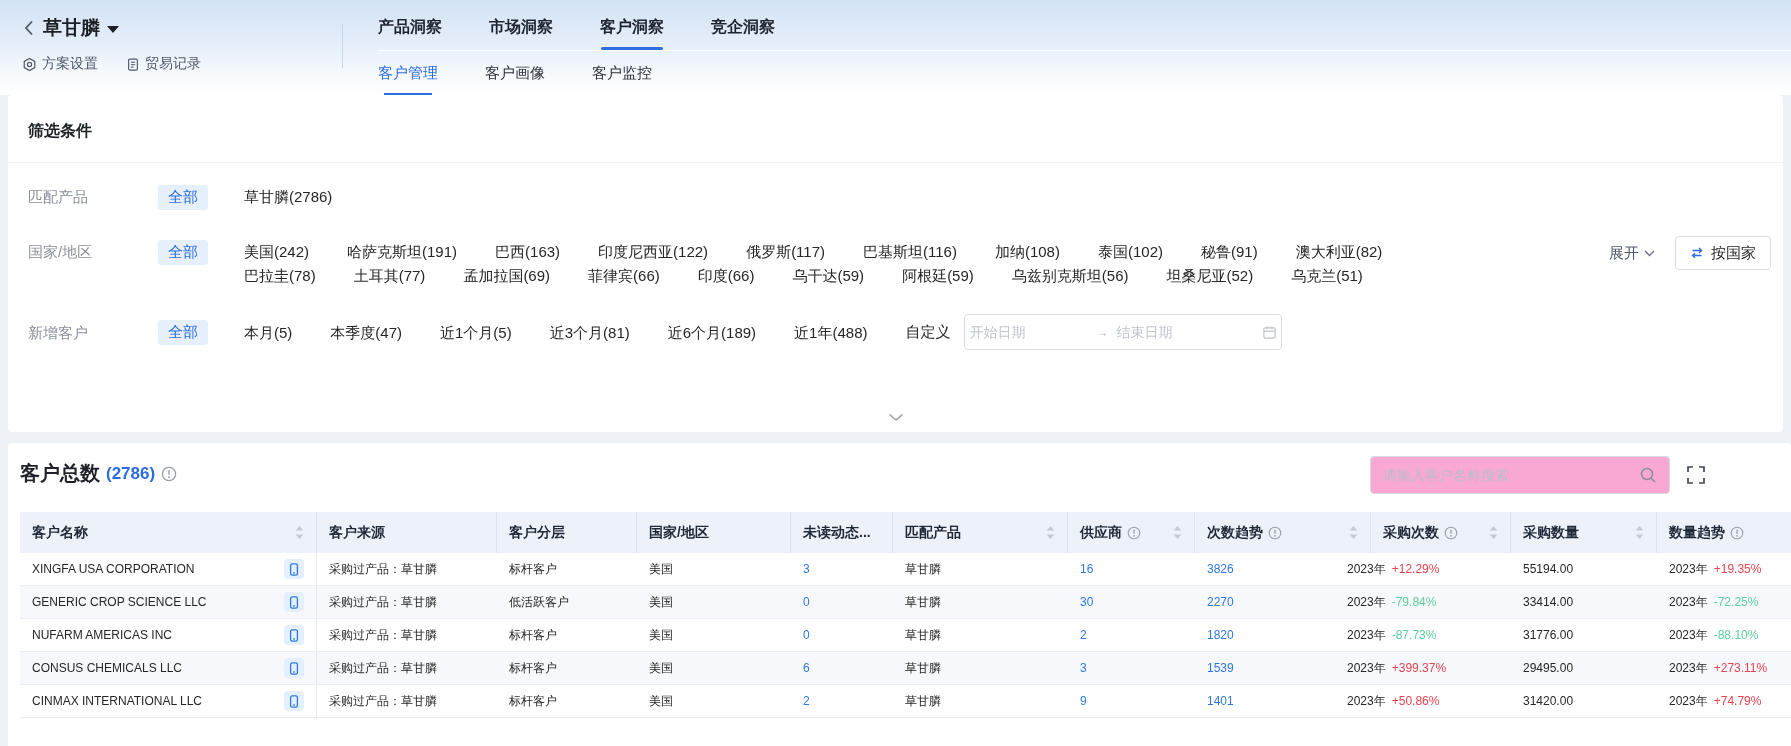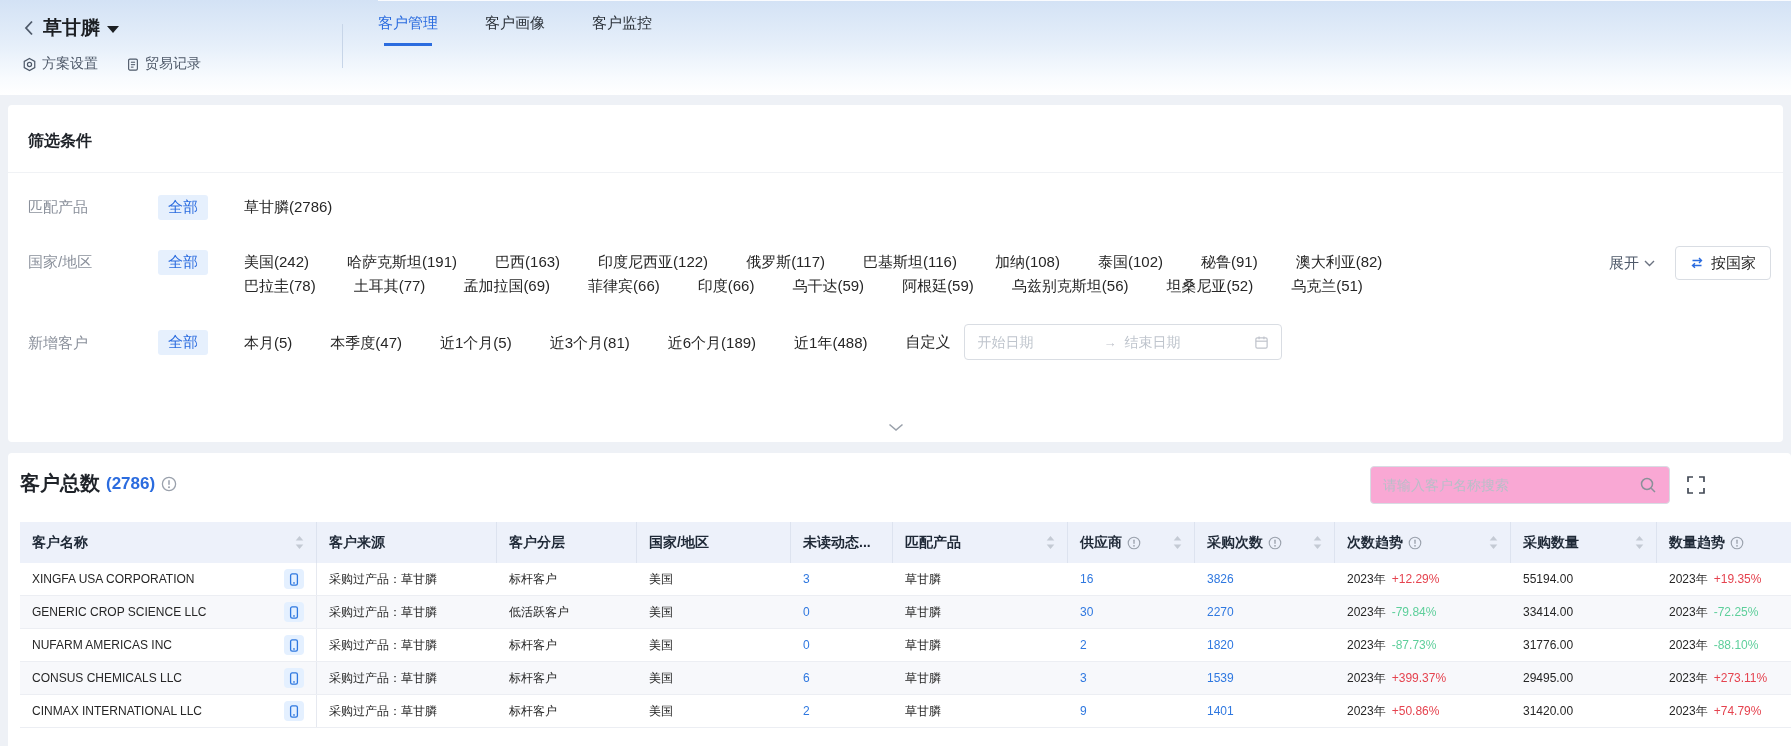--- a/index.html
+++ b/index.html
@@ -23,37 +23,37 @@
   .tb-right { position: absolute; left: 378px; top: 0; right: 0; }
   .primary-tabs { display: flex; gap: 47px; padding-top: 17px; font-size: 16px; font-weight: 600; color: #1d2430; }
   .primary-tab { position: relative; padding-bottom: 12px; cursor: pointer; }
   .primary-tab.active::after { content: ""; position: absolute; left: 1px; right: 1px; bottom: 0; height: 3px; border-radius: 2px; background: var(--accent); }
   .tabs-sep { height: 1px; background: rgba(255,255,255,0.85); }
   .sub-tabs { display: flex; gap: 47px; margin-top: 13px; font-size: 15px; color: #2b3139; }
   .sub-tab { position: relative; padding-bottom: 13px; cursor: pointer; }
   .sub-tab.active { color: var(--accent); }
   .sub-tab.active::after { content: ""; position: absolute; left: 6px; right: 6px; bottom: 0; height: 3px; background: var(--accent); }
   
-  .filter-card { position: relative; margin: 10px 8px; height: 337px; background: #fff; border-radius: 4px; }
+  .filter-card { position: relative; margin: 0 8px; height: 337px; background: #fff; border-radius: 4px; }
   .fc-title { padding: 26px 0 0 20px; font-size: 16px; font-weight: bold; color: #1f2329; }
   .fc-hr { height: 1px; background: #f0f2f5; margin-top: 20px; }
   .f-row { display: flex; align-items: flex-start; padding-left: 20px; font-size: 15px; }
   .f-row.product { margin-top: 22px; }
   .f-row.country { margin-top: 30px; }
   .f-row.newcust { margin-top: 28px; align-items: center; }
   .f-label { width: 130px; flex: 0 0 130px; color: #8a909b; padding-top: 3px; }
   .all-chip { color: var(--accent); background: #e6f0fd; padding: 3px 10px; border-radius: 3px; margin-right: 36px; cursor: pointer; flex: 0 0 auto; }
   .f-items { display: flex; gap: 38px; white-space: nowrap; }
   .f-item { color: #262626; cursor: pointer; padding-top: 3px; }
   .country-lines { display: flex; flex-direction: column; gap: 2px; }
   .right-controls { margin-left: auto; display: flex; align-items: center; gap: 20px; padding-right: 12px; margin-top: -4px; }
   .expand { display: inline-flex; align-items: center; gap: 5px; color: #4e5969; font-size: 15px; cursor: pointer; }
   .by-country-btn { display: inline-flex; align-items: center; gap: 7px; height: 34px; padding: 0 14px; background: #fff; border: 1px solid #d9dde3; border-radius: 4px; font-size: 15px; color: #262626; cursor: pointer; font-family: inherit; }
   .custom-label { color: #262626; margin-left: 38px; cursor: pointer; flex: 0 0 auto; }
-  .date-range { display: flex; align-items: center; margin-left: 14px; width: 318px; height: 36px; border: 1px solid #d9dde3; border-radius: 4px; padding: 0 12px; background: #fff; }
+  .date-range { display: flex; align-items: center; margin-left: 14px; width: 318px; height: 36px; border: 1px solid #d9dde3; border-radius: 4px; padding: 0 4px; background: #fff; }
   .date-range input { border: none; outline: none; width: 118px; font-size: 14px; font-family: inherit; color: #262626; background: transparent; }
   .date-range input::placeholder { color: #bfc5cd; }
   .date-arrow { color: #c0c4cc; margin: 0 8px; font-size: 13px; flex: 0 0 auto; }
   .cal-icon { margin-left: auto; display: inline-flex; }
   .collapse-btn { position: absolute; left: 50%; transform: translateX(-50%); bottom: 4px; cursor: pointer; padding: 2px 14px; }
   
   .table-card { position: relative; margin: 11px 0 0 8px; height: 303px; background: #fff; border-radius: 4px 4px 0 0; overflow: hidden; }
   .tc-titlebar { position: absolute; top: 17px; left: 12px; display: flex; align-items: center; gap: 6px; }
   .tc-title { font-size: 20px; font-weight: bold; color: #1f2329; }
   .tc-count { font-size: 17px; font-weight: bold; color: var(--accent); }
@@ -109,20 +109,26 @@
                 <line x1="5.6" y1="8.2" x2="10.4" y2="8.2" stroke="#4e5969" stroke-width="1.2"></line>
                 <line x1="5.6" y1="11" x2="8.6" y2="11" stroke="#4e5969" stroke-width="1.2"></line>
               </svg>
           </span>
           <span>贸易记录</span>
         </span>
       </div>
     </div>
     <div class="vert-divider"></div>
     <div class="tb-right">
+      <nav class="primary-tabs">
+          <div class="primary-tab">产品洞察</div>
+          <div class="primary-tab">市场洞察</div>
+          <div class="primary-tab active">客户洞察</div>
+          <div class="primary-tab">竞企洞察</div>
+        </nav>
       <div class="tabs-sep"></div>
       <nav class="sub-tabs">
           <div class="sub-tab active">客户管理</div>
           <div class="sub-tab">客户画像</div>
           <div class="sub-tab">客户监控</div>
         </nav>
     </div>
   </header>
 
   <section class="filter-card">
@@ -288,38 +294,38 @@
                 <circle cx="8" cy="11.2" r="1" fill="#9aa1ac"></circle>
               </svg>
             </span>
             <span class="sort-ic">
               <svg width="9" height="13" viewBox="0 0 9 13">
                 <path d="M4.5 0 L8.3 4.6 L0.7 4.6 Z" fill="#c4cad4"></path>
                 <path d="M4.5 13 L8.3 8.4 L0.7 8.4 Z" fill="#c4cad4"></path>
               </svg>
             </span>
           </div>
-          <div class="th" style="width: 140px;">
-            <span>采购次数</span>
+          <div class="th" style="width: 176px;">
+            <span>次数趋势</span>
             <span class="info-ic">
               <svg width="14" height="14" viewBox="0 0 16 16">
                 <circle cx="8" cy="8" r="6.6" fill="none" stroke="#9aa1ac" stroke-width="1.3"></circle>
                 <rect x="7.25" y="4" width="1.5" height="5" rx="0.75" fill="#9aa1ac"></rect>
                 <circle cx="8" cy="11.2" r="1" fill="#9aa1ac"></circle>
               </svg>
             </span>
             <span class="sort-ic">
               <svg width="9" height="13" viewBox="0 0 9 13">
                 <path d="M4.5 0 L8.3 4.6 L0.7 4.6 Z" fill="#c4cad4"></path>
                 <path d="M4.5 13 L8.3 8.4 L0.7 8.4 Z" fill="#c4cad4"></path>
               </svg>
             </span>
           </div>
-          <div class="th" style="width: 176px;">
-            <span>次数趋势</span>
+          <div class="th" style="width: 140px;">
+            <span>采购次数</span>
             <span class="info-ic">
               <svg width="14" height="14" viewBox="0 0 16 16">
                 <circle cx="8" cy="8" r="6.6" fill="none" stroke="#9aa1ac" stroke-width="1.3"></circle>
                 <rect x="7.25" y="4" width="1.5" height="5" rx="0.75" fill="#9aa1ac"></rect>
                 <circle cx="8" cy="11.2" r="1" fill="#9aa1ac"></circle>
               </svg>
             </span>
             <span class="sort-ic">
               <svg width="9" height="13" viewBox="0 0 9 13">
                 <path d="M4.5 0 L8.3 4.6 L0.7 4.6 Z" fill="#c4cad4"></path>

